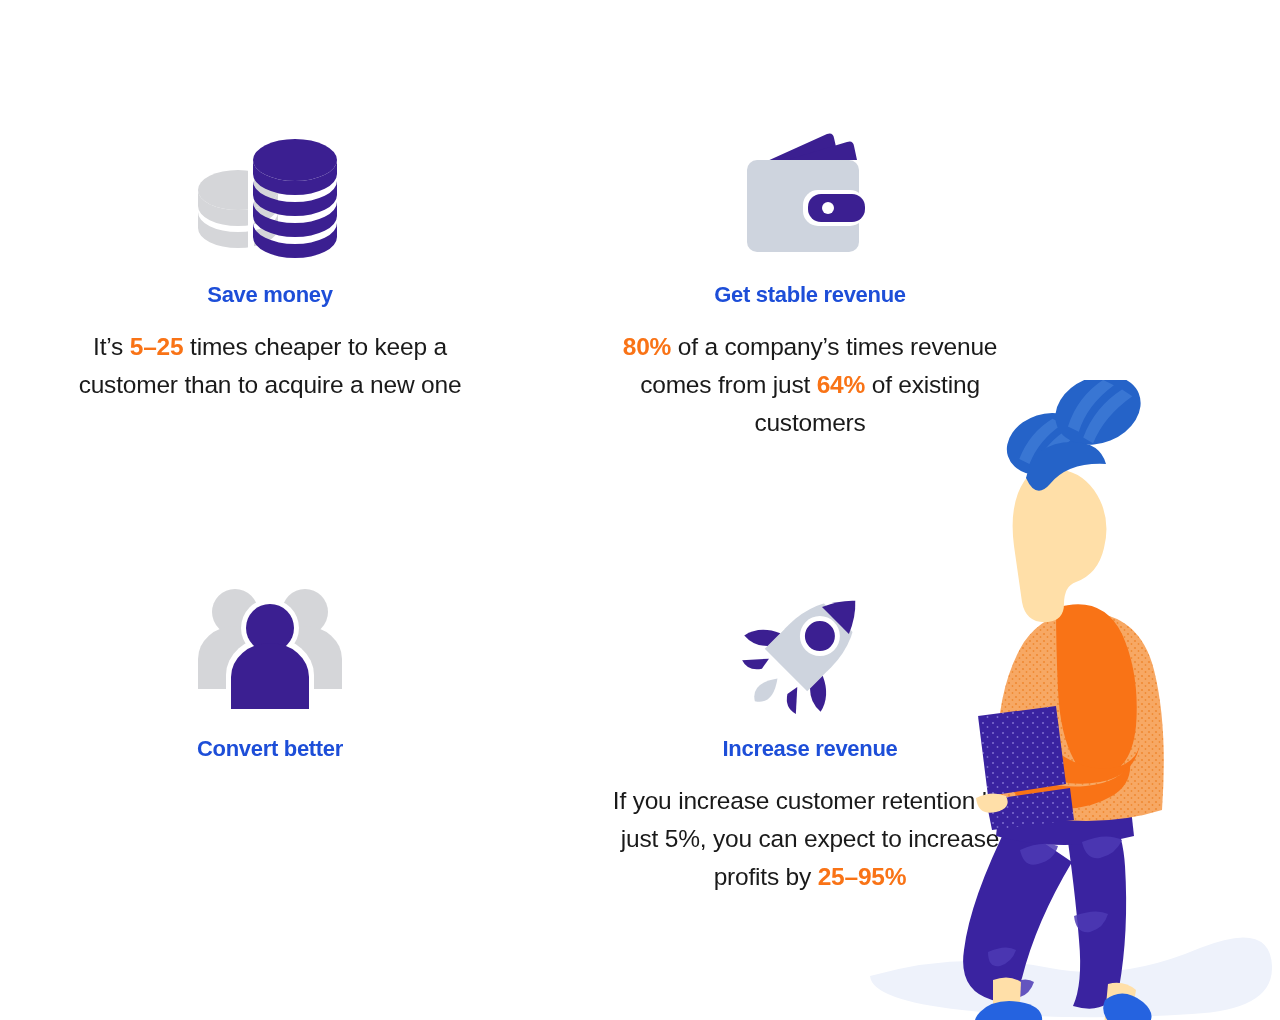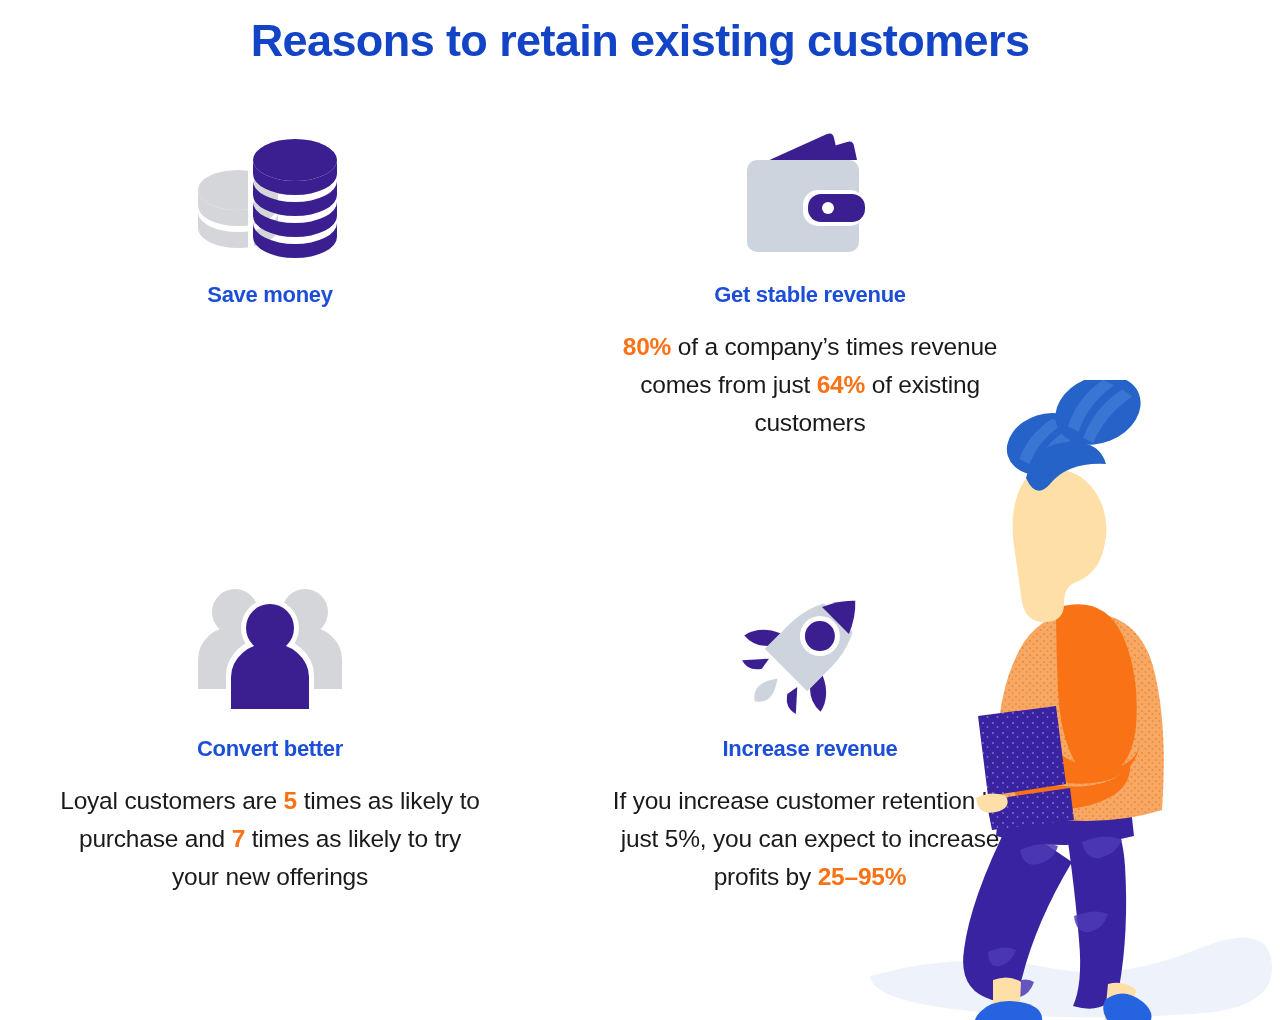--- a/index.html
+++ b/index.html
@@ -98,21 +98,20 @@
     width: 420px;
     height: 640px;
     pointer-events: none;
   }
 </style>
 </head>
 <body>
 
 <div class="poster">
 
-  <div class="title">Reasons to retain existing customers</div>
 
   <div class="grid">
 
     <div class="card card-1">
       <div class="icon-wrap">
         <svg width="160" height="140" viewBox="0 0 160 140" aria-hidden="true">
 
           <g fill="#d5d6d9">
             <ellipse cx="48" cy="66" rx="40" ry="20"></ellipse>
             <path d="M8 66 v16 a40 20 0 0 0 80 0 v-16 a40 20 0 0 1 -80 0 z"></path>
@@ -124,20 +123,21 @@
           <g fill="#3b1f91">
             <ellipse cx="105" cy="36" rx="42" ry="21"></ellipse>
             <path d="M63 36 v14 a42 21 0 0 0 84 0 v-14 a42 21 0 0 1 -84 0 z"></path>
             <path d="M63 57 v14 a42 21 0 0 0 84 0 v-14 a42 21 0 0 1 -84 0 z"></path>
             <path d="M63 78 v14 a42 21 0 0 0 84 0 v-14 a42 21 0 0 1 -84 0 z"></path>
             <path d="M63 99 v14 a42 21 0 0 0 84 0 v-14 a42 21 0 0 1 -84 0 z"></path>
           </g>
         </svg>
       </div>
       <div class="card-heading">Save money</div>
+      <div class="card-body"><span>It’s </span><span class="hl">5–25</span><span> times cheaper to keep a customer than to acquire a new one</span></div>
     </div>
 
     <div class="card card-2">
       <div class="icon-wrap">
         <svg width="150" height="140" viewBox="0 0 150 140" aria-hidden="true">
 
           <g fill="#3b1f91">
             <path d="M30 38 L92 10 q6 -2 7 4 L104 36 Z"></path>
             <path d="M52 36 L112 18 q6 -2 7 4 L122 36 Z"></path>
           </g>
@@ -165,21 +165,20 @@
             <path d="M80 105 v-30 a37 33 0 0 1 74 0 v30 z"></path>
           </g>
 
           <circle cx="82" cy="44" r="29" fill="#ffffff"></circle>
           <path d="M38 125 v-34 a44 38 0 0 1 88 0 v34 z" fill="#ffffff"></path>
           <circle cx="82" cy="44" r="24" fill="#3b1f91"></circle>
           <path d="M43 125 v-32 a39 34 0 0 1 78 0 v32 z" fill="#3b1f91"></path>
         </svg>
       </div>
       <div class="card-heading">Convert better</div>
-      <div class="card-body"><span>Loyal customers are </span><span class="hl">5</span><span> times as likely to purchase and </span><span class="hl">7</span><span> times as likely to try your new offerings</span></div>
     </div>
 
     <div class="card card-4">
       <div class="icon-wrap">
         <svg width="165" height="160" viewBox="0 0 165 160" aria-hidden="true">
           <g transform="rotate(45 82 80)">
 
             <path d="M82 126 q-16 22 0 32 q16 -10 0 -32 z" fill="#ced4de"></path>
 
             <path d="M82 14 q30 28 30 66 v34 h-60 v-34 q0 -38 30 -66 z" fill="#ced4de"></path>

